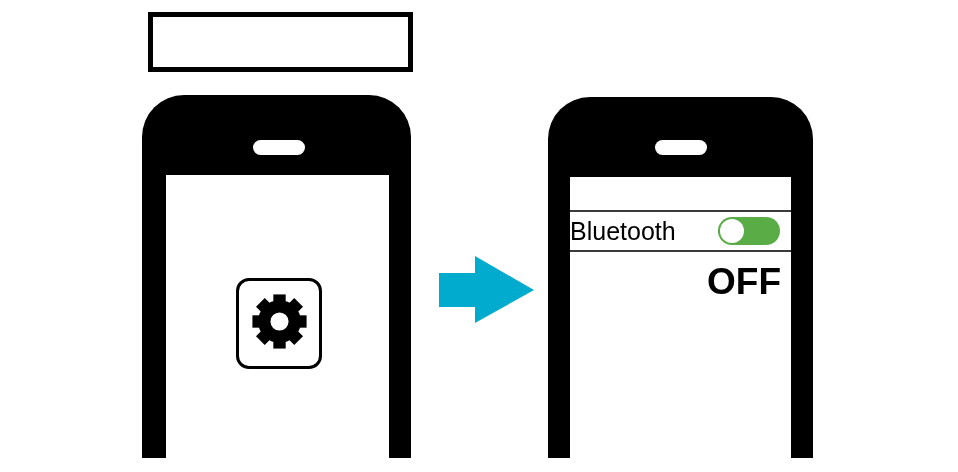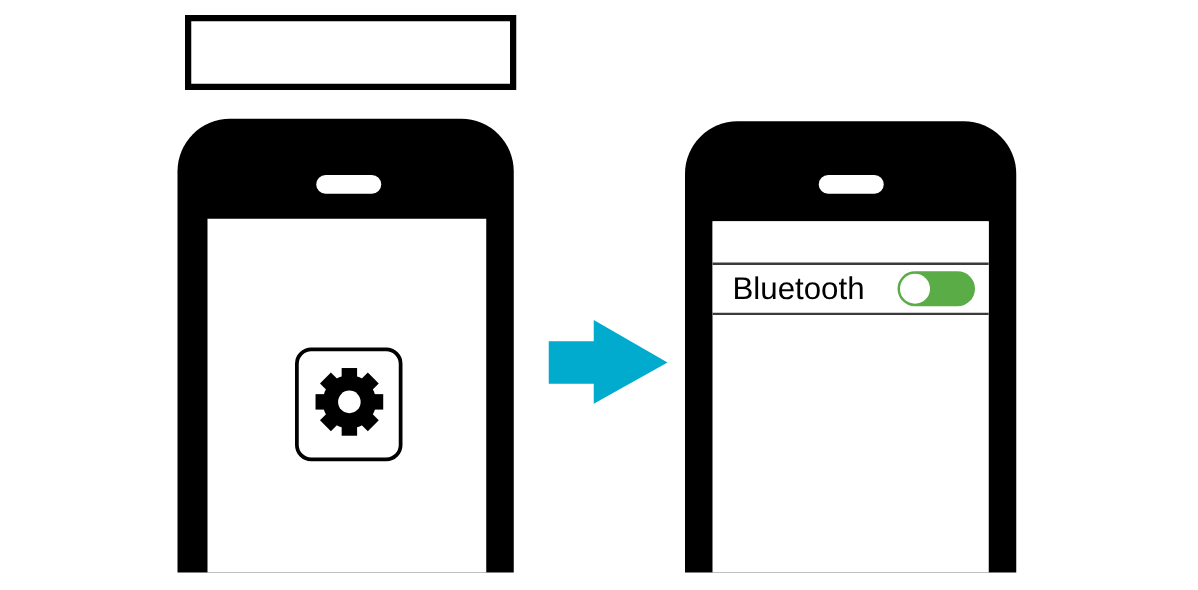--- a/index.html
+++ b/index.html
@@ -74,21 +74,20 @@
   .divider { height: 2px; background: #3b3b3b; }
 
   .bt-row {
     position: relative;
     height: 38px;
     background: #ffffff;
     display: flex;
     align-items: center;
   }
   .bt-label {
-    margin-left: 16px;
     font-size: 25px;
     color: #000000;
     letter-spacing: 0px;
   }
   .toggle {
     position: absolute;
     right: 11px; top: 5px;
     width: 62px; height: 28px;
     background: #59AC46;
     border-radius: 14px;
@@ -151,16 +150,17 @@
     <div class="screen">
       <div class="top-band"></div>
       <div class="divider"></div>
       <div class="bt-row">
         <span class="bt-label">Bluetooth</span>
         <div class="toggle">
           <div class="toggle-knob"></div>
         </div>
       </div>
       <div class="divider"></div>
+      <div class="status-text">OFF</div>
     </div>
   </div>
 
 </div>
 
 </body></html>

